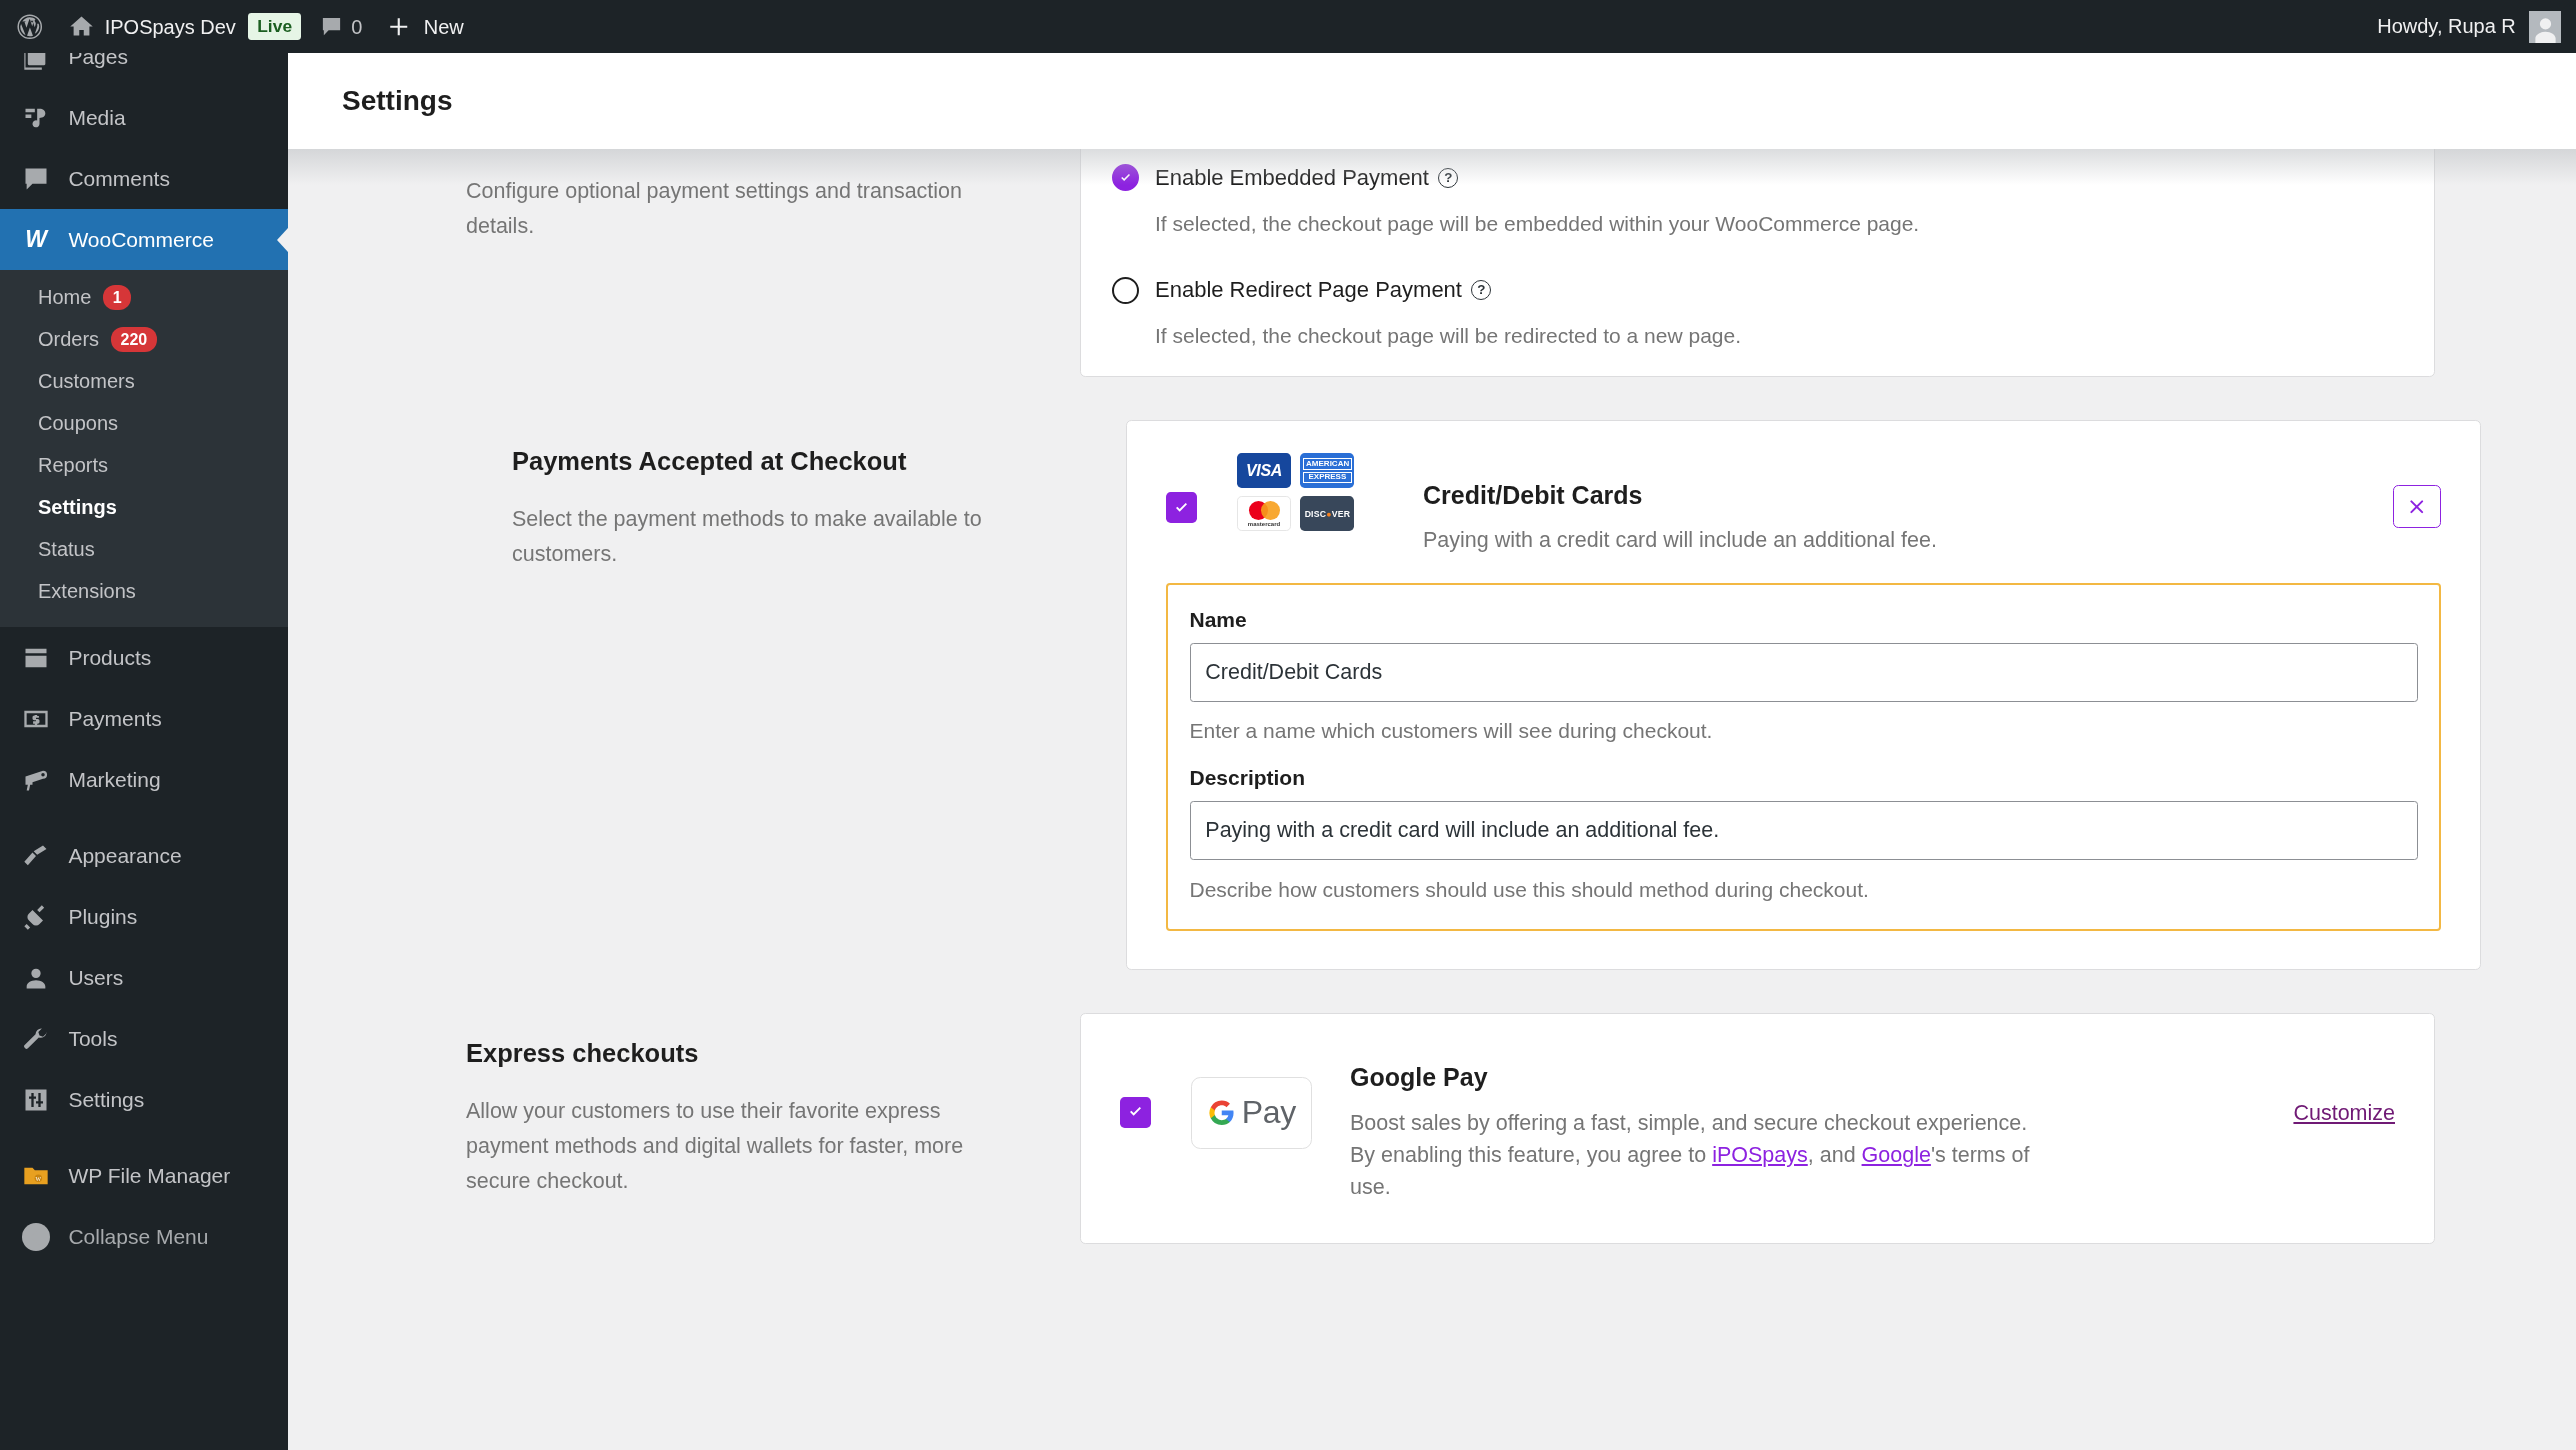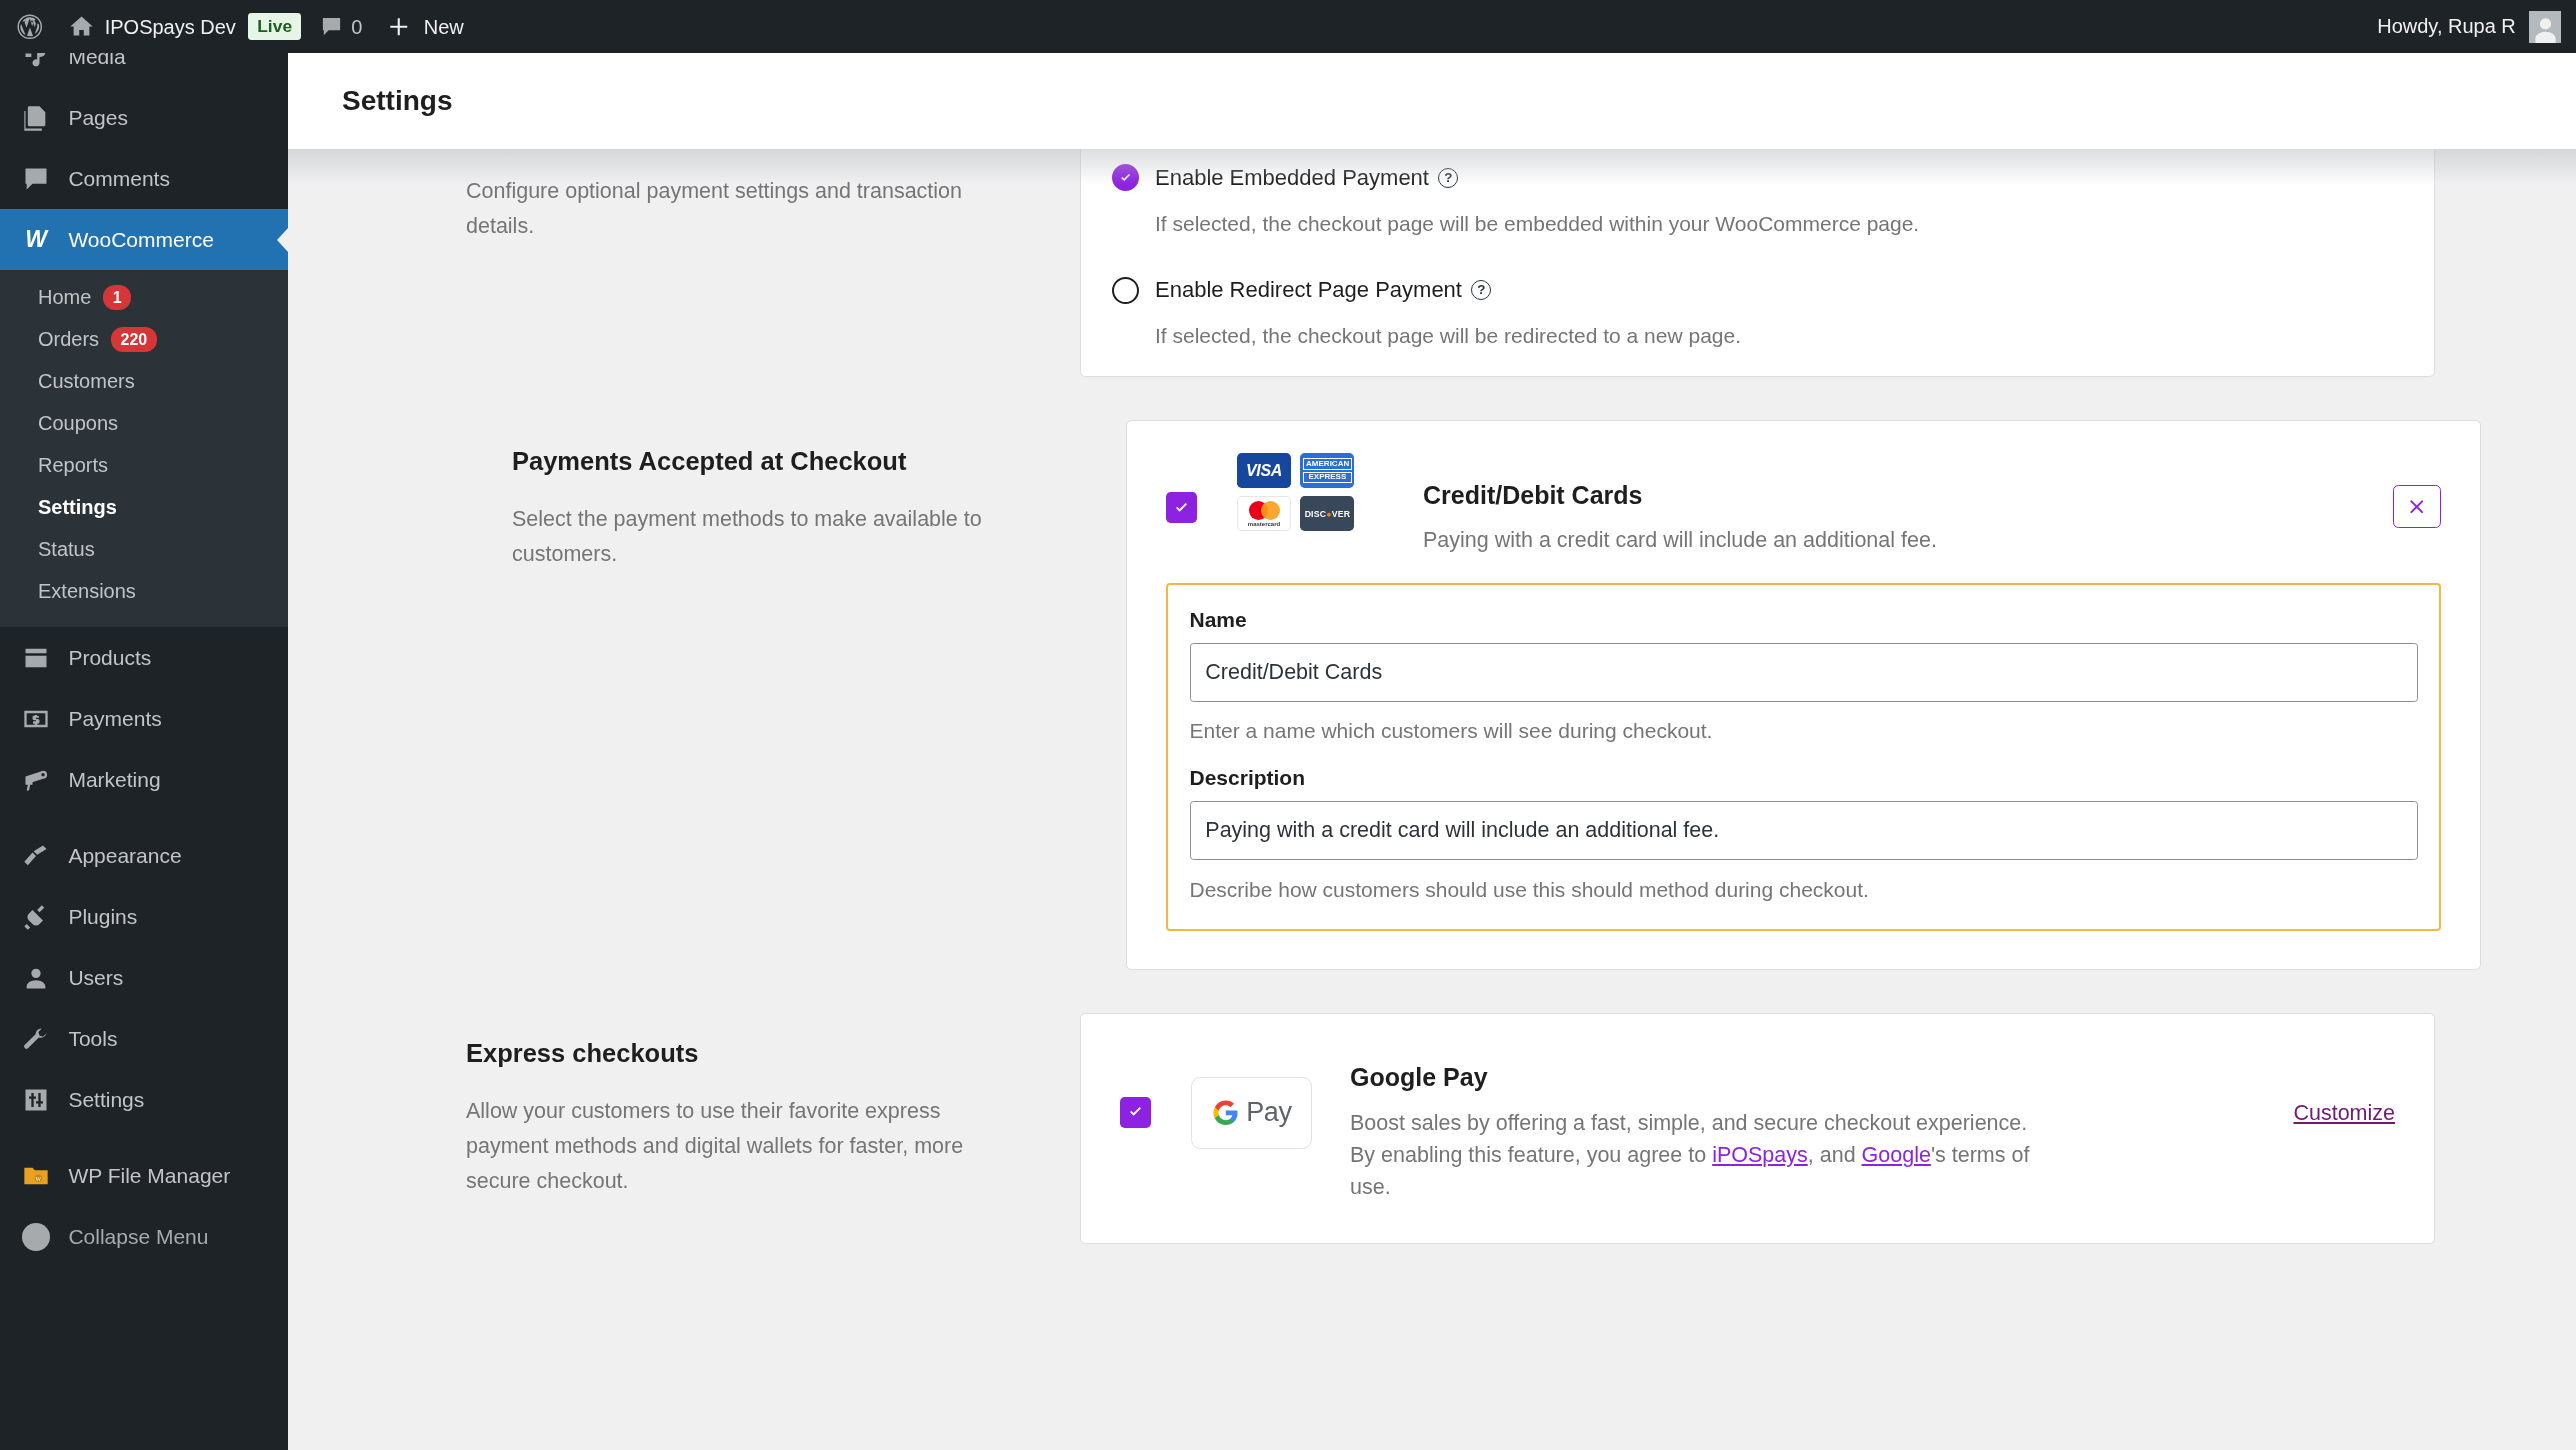--- a/index.html
+++ b/index.html
@@ -259,21 +259,21 @@
   
   .gp-row { display: flex; align-items: flex-start; }
   .gp-cb { margin-top: 51px; }
   .gp-logo-wrap {
     width: 121px; height: 72px; border-radius: 9.4px;
     border: 1.3px solid #e0e0e0; background: #fff;
     display: flex; align-items: center; justify-content: center;
     flex: none; margin-left: 40px; margin-top: 31px;
   }
   .gp-inner { display: flex; align-items: center; gap: 5.4px; }
-  .gp-pay { font-size: 27px; color: #5f6368; font-weight: 500; letter-spacing: -0.3px; }
+  .gp-pay { font-size: 32px; color: #5f6368; font-weight: 500; letter-spacing: -0.3px; }
   .gp-text { flex: 1; padding-left: 38px; padding-top: 17.4px; }
   .gp-title { font-size: 25px; font-weight: 700; color: #1e1e1e; margin-bottom: 14.8px; }
   .gp-body { font-size: 21.5px; color: #757575; line-height: 1.5; max-width: 725px; }
   .lnk { color: #8d22e0; text-decoration: underline; }
   .customize-link {
     font-size: 21.5px; color: #701a75; text-decoration: underline;
     flex: none; margin-top: 55px; margin-left: 27px; white-space: nowrap;
   }
 </style>
 </head>
@@ -325,33 +325,33 @@
     </span>
   </div>
 </div>
 
 <div class="sidebar">
   <div class="menu-top">
 
     <div class="menu-item">
       <span class="mi-ico">
         <svg viewBox="0 0 24 24">
+            <path d="M6 2h9l5 5v11a1 1 0 01-1 1H6a1 1 0 01-1-1V3a1 1 0 011-1zm-3 4v15h14v2H2V6h1z"></path>
+          </svg>
+      </span>
+      <span>Pages</span>
+    </div>
+
+    <div class="menu-item">
+      <span class="mi-ico">
+        <svg viewBox="0 0 24 24">
             <path d="M3 4h8v3H3V4zm0 5h5v3H3V9zm12-5c3 0 5 1.5 5 4s-2 4-5 4v5a3 3 0 11-2-2.8V4h2z"></path>
           </svg>
       </span>
       <span>Media</span>
-    </div>
-
-    <div class="menu-item">
-      <span class="mi-ico">
-        <svg viewBox="0 0 24 24">
-            <path d="M6 2h9l5 5v11a1 1 0 01-1 1H6a1 1 0 01-1-1V3a1 1 0 011-1zm-3 4v15h14v2H2V6h1z"></path>
-          </svg>
-      </span>
-      <span>Pages</span>
     </div>
 
     <div class="menu-item">
       <span class="mi-ico">
         <svg viewBox="0 0 24 24">
             <path d="M3 3h18v13H9l-5 5v-5H3V3z"></path>
           </svg>
       </span>
       <span>Comments</span>
     </div>

